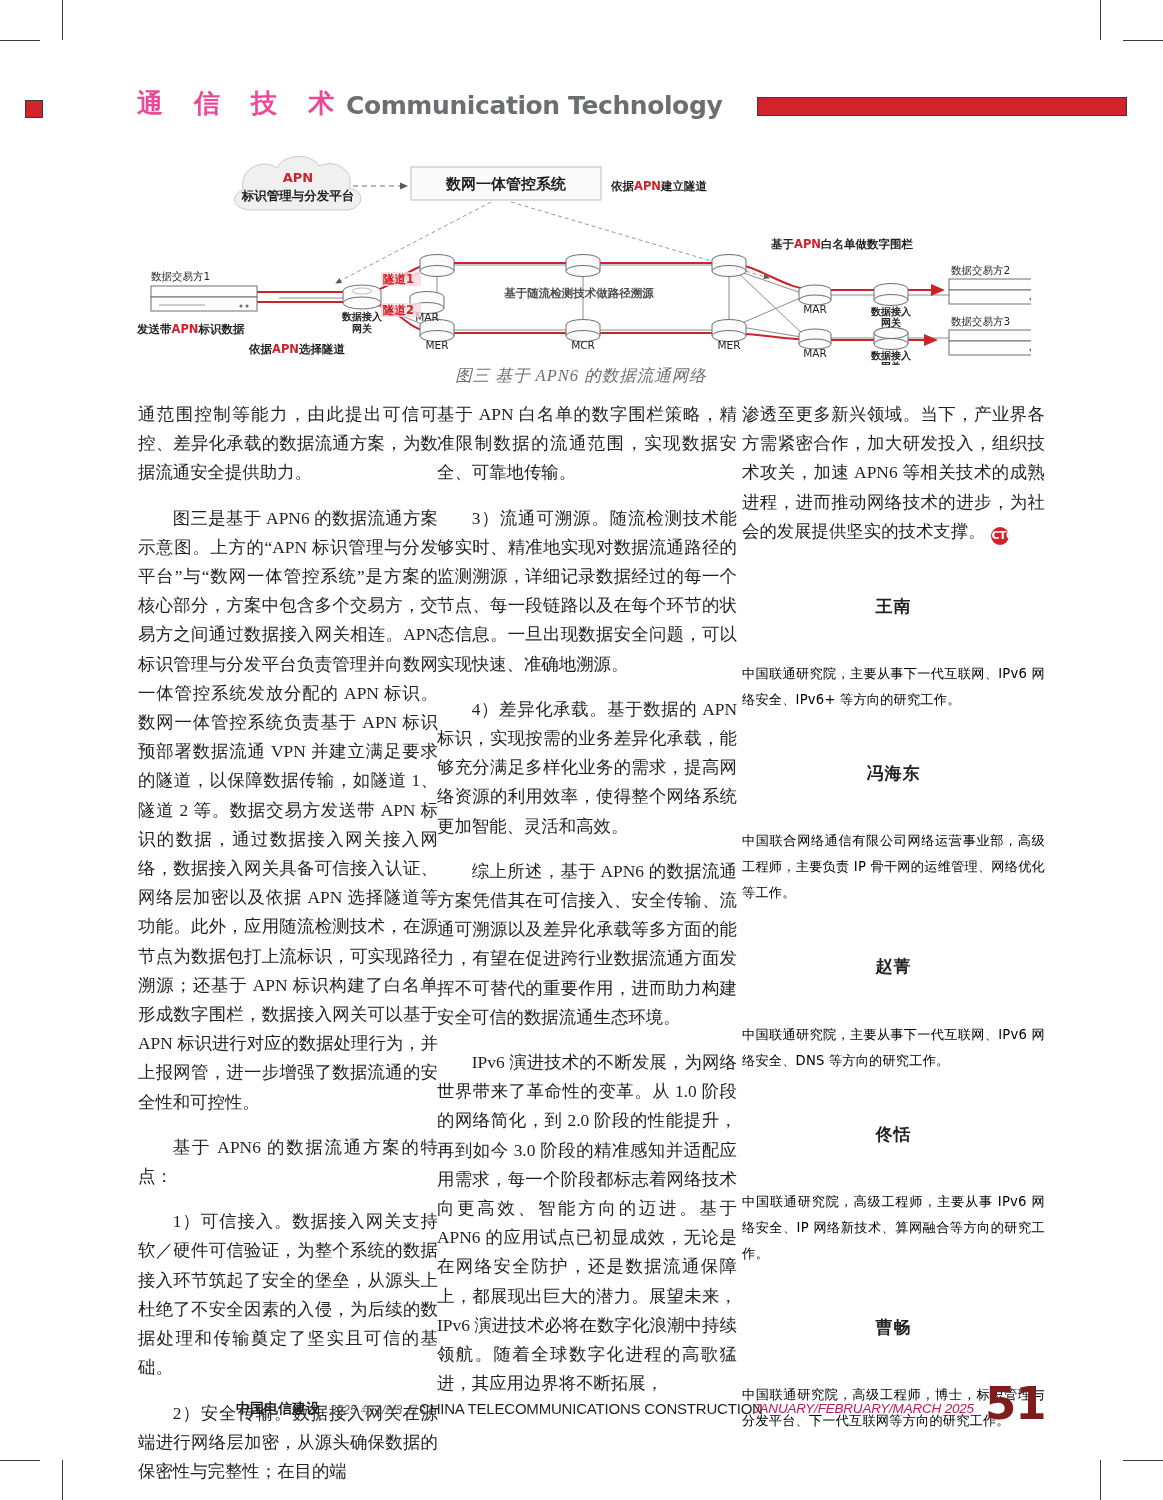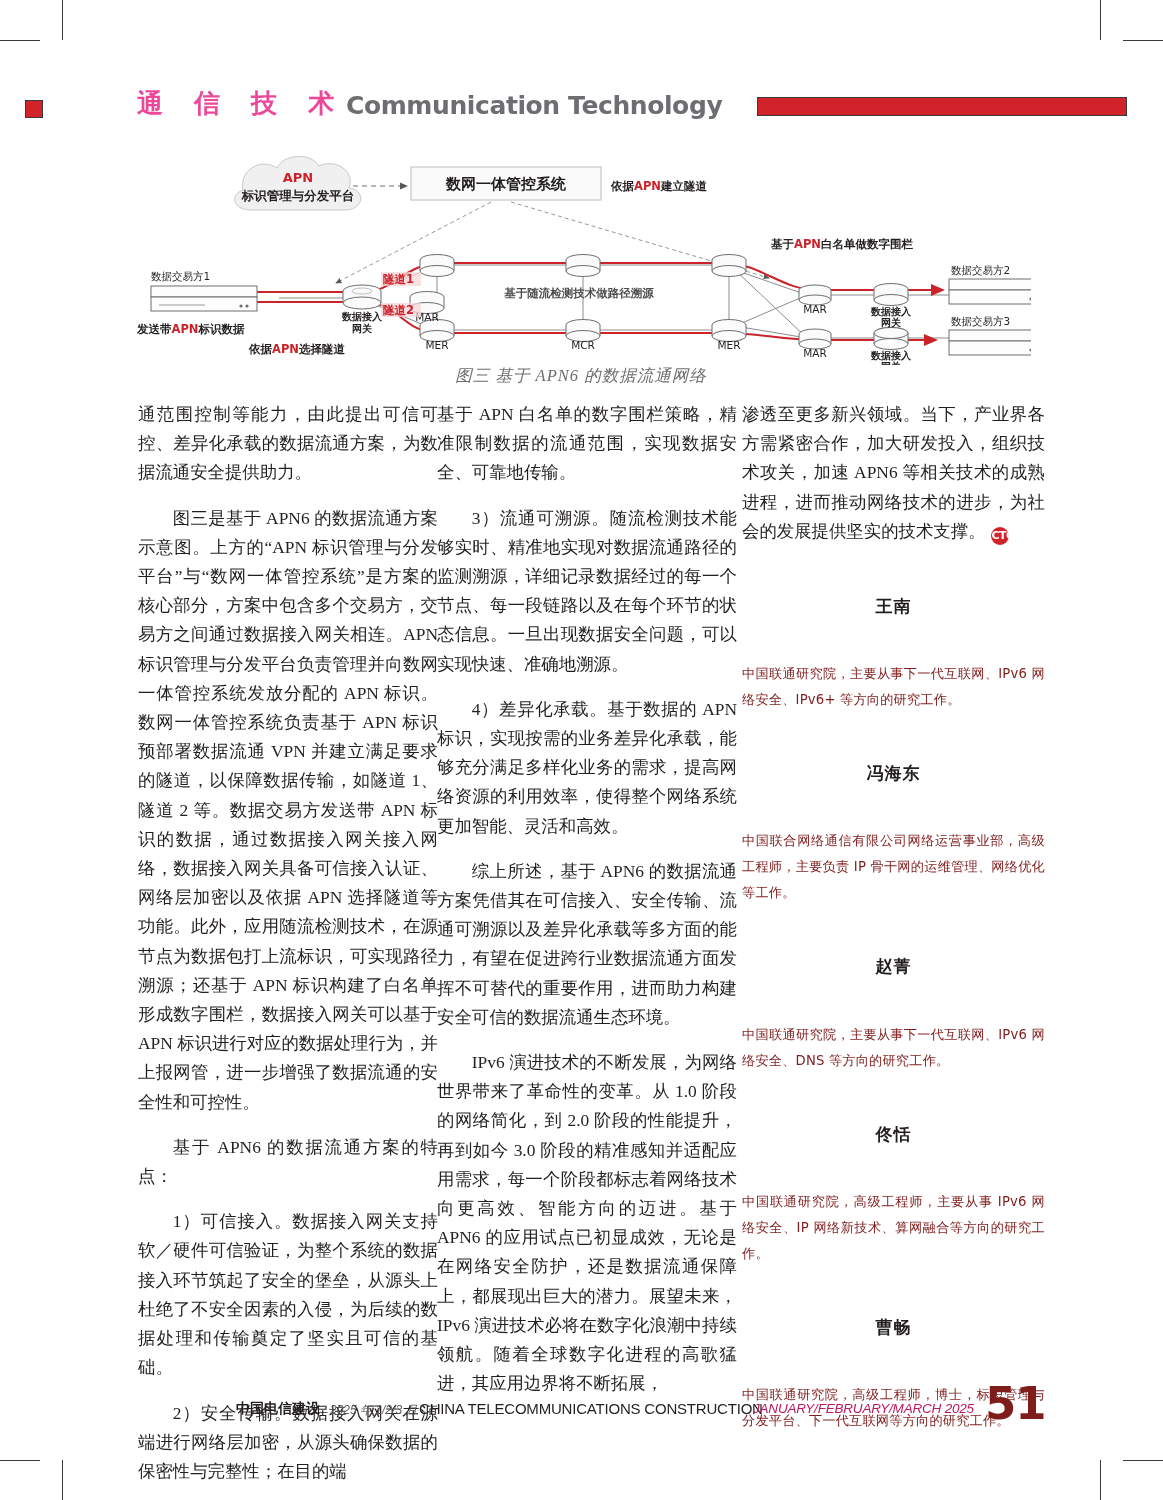--- a/index.html
+++ b/index.html
@@ -147,21 +147,21 @@
     font-size: 17px;
     color: #231f20;
     text-align: center;
     letter-spacing: 1px;
     margin-bottom: 22px;
   }
   .bio-text {
     font-family: "DejaVu Sans", sans-serif;
     font-size: 13.2px;
     line-height: 26px;
-    color: #7f1d1d;
+    color: #000000;
     text-align: justify;
     text-justify: inter-ideograph;
     letter-spacing: 0.2px;
     margin-top: 40px;
   }
   .bio-gap { height: 46px; }
 
   
   .footer {
     position: absolute;

